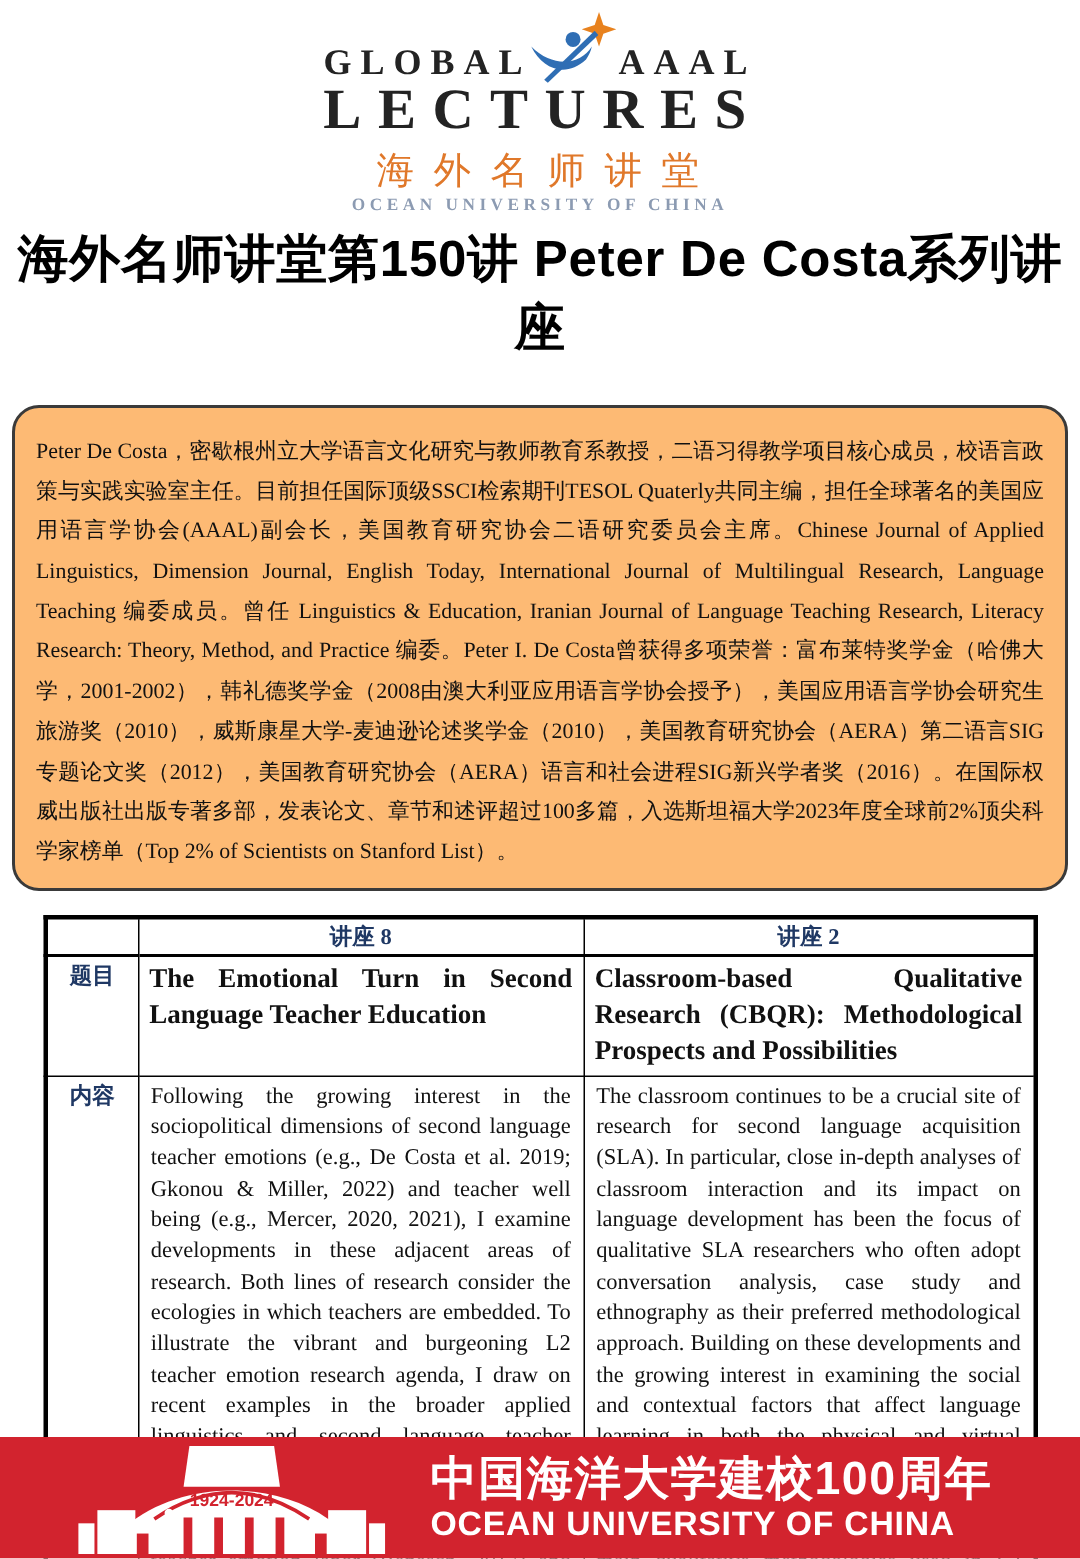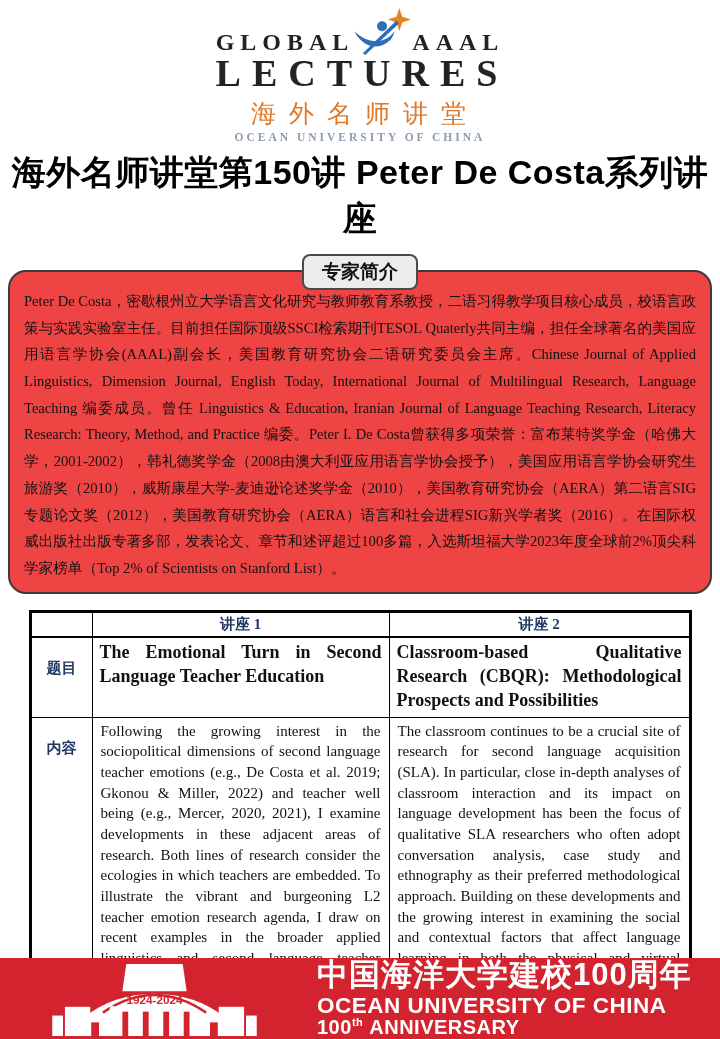--- a/index.html
+++ b/index.html
@@ -22,42 +22,42 @@
 
   
   .page-title { text-align:center; font-size:34px; font-weight:800; color:#000;
                 margin-top:5px; letter-spacing:0.5px; }
   .intro-wrap { position:relative; margin:28px 8px 0; }
   .intro-badge { position:absolute; top:-16px; left:50%; transform:translateX(-50%);
                  background:#ececec; border:2px solid #4a4a4a; border-radius:8px;
                  padding:3px 18px; font-size:19px; font-weight:800; color:#111; z-index:2; }
   .intro-box { border:2px solid #3a3a3a; border-radius:18px; padding:16px 14px 10px;
                font-family:"Liberation Serif", serif; font-size:14.6px; line-height:1.83;
-               text-align:justify; color:#111; background:#ef4444; }
+               text-align:justify; color:#111; background:#fdba74; }
 
   
   table.lectures { border-collapse:collapse; margin:16px auto 0; width:660px;
                    font-family:"Liberation Serif", serif; color:#111; table-layout:fixed; }
   table.lectures td, table.lectures th { border:1px solid #000; }
   table.lectures { border:3px solid #000; }
   tr.hdr th { border-bottom:2.5px solid #000; font-size:15px; font-weight:bold;
               color:#1F3864; padding:2px; }
   td.rowlab { width:62px; text-align:center; vertical-align:top; font-weight:bold;
-              color:#1F3864; font-size:15px; padding-top:21px; }
+              color:#1F3864; font-size:15px; padding-top:3px; }
   td.title-cell { font-weight:bold; font-size:18px; text-align:justify;
                   vertical-align:top; padding:2px 7px 4px; line-height:1.35; }
   td.content-cell { font-size:15px; text-align:justify; vertical-align:top;
                     padding:3px 8px 10px; line-height:1.38; }
   col.c1 { width:297px; } col.c2 { width:301px; } col.c0 { width:62px; }
 
   
   .banner { position:absolute; bottom:0; left:0; width:720px; height:81px;
             background:#D2232E; display:flex; align-items:center; }
   .banner-building { width:205px; height:74px; margin-left:52px; flex:none; }
-  .banner-text { margin-left:60px; color:#fff; line-height:1.04; }
+  .banner-text { margin-left:30px; color:#fff; line-height:1.04; }
   .banner-cn { font-size:31px; font-weight:800; letter-spacing:1px; }
   .banner-en { font-size:22.5px; font-weight:800; letter-spacing:0.5px; margin-top:2px; }
   .banner-ann { font-size:20px; font-weight:800; letter-spacing:0.5px; }
   .banner-ann sup { font-size:11px; }
 </style>
 </head>
 <body>
 
 <div class="logo-block">
   <div class="logo-inner">
@@ -73,34 +73,33 @@
     </div>
     <div class="logo-line2">LECTURES</div>
     <div class="logo-cn">海外名师讲堂</div>
     <div class="logo-univ">OCEAN UNIVERSITY OF CHINA</div>
   </div>
 </div>
 
 <div class="page-title">海外名师讲堂第150讲 Peter De Costa系列讲座</div>
 
 <div class="intro-wrap">
-  <div class="intro-badge">专家简介</div>
   <div class="intro-box">Peter De Costa，密歇根州立大学语言文化研究与教师教育系教授，二语习得教学项目核心成员，校语言政策与实践实验室主任。目前担任国际顶级SSCI检索期刊TESOL Quaterly共同主编，担任全球著名的美国应用语言学协会(AAAL)副会长，美国教育研究协会二语研究委员会主席。Chinese Journal of Applied Linguistics, Dimension Journal, English Today, International Journal of Multilingual Research, Language Teaching 编委成员。曾任 Linguistics &amp; Education, Iranian Journal of Language Teaching Research, Literacy Research: Theory, Method, and Practice 编委。Peter I. De Costa曾获得多项荣誉：富布莱特奖学金（哈佛大学，2001-2002），韩礼德奖学金（2008由澳大利亚应用语言学协会授予），美国应用语言学协会研究生旅游奖（2010），威斯康星大学-麦迪逊论述奖学金（2010），美国教育研究协会（AERA）第二语言SIG专题论文奖（2012），美国教育研究协会（AERA）语言和社会进程SIG新兴学者奖（2016）。在国际权威出版社出版专著多部，发表论文、章节和述评超过100多篇，入选斯坦福大学2023年度全球前2%顶尖科学家榜单（Top 2% of Scientists on Stanford List）。</div>
 </div>
 
 <table class="lectures">
   <colgroup>
       <col class="c0">
       <col class="c1">
       <col class="c2">
     </colgroup>
   <tbody>
       <tr class="hdr">
     <th></th>
-    <th>讲座 1</th>
+    <th>讲座 8</th>
     <th>讲座 2</th>
   </tr>
   <tr>
     <td class="rowlab">题目</td>
     <td class="title-cell">The Emotional Turn in Second Language Teacher Education</td>
     <td class="title-cell">Classroom-based Qualitative Research (CBQR): Methodological Prospects and Possibilities</td>
   </tr>
   <tr>
     <td class="rowlab">内容</td>
     <td class="content-cell">Following the growing interest in the sociopolitical dimensions of second language teacher emotions (e.g., De Costa et al. 2019; Gkonou &amp; Miller, 2022) and teacher well being (e.g., Mercer, 2020, 2021), I examine developments in these adjacent areas of research. Both lines of research consider the ecologies in which teachers are embedded. To illustrate the vibrant and burgeoning L2 teacher emotion research agenda, I draw on recent examples in the broader applied linguistics and second language teacher education (SLTE) research. In particular, explore how the SLTE research landscape can be enriched by a systematic investigation of teacher emotion labor (Benesch, 2017) and feeling rules (Zembylas, 2007), with a view to advocate for language teaching professionals.</td>
@@ -132,17 +131,14 @@
     <rect x="135" y="51" width="6" height="25" fill="#D2232E"></rect>
 
     <rect x="40" y="62" width="8" height="14" fill="#D2232E"></rect>
     <rect x="162" y="62" width="8" height="14" fill="#D2232E"></rect>
 
     <circle cx="62" cy="48" r="3" fill="#fff"></circle>
   </svg>
   <div class="banner-text">
     <div class="banner-cn">中国海洋大学建校100周年</div>
     <div class="banner-en">OCEAN UNIVERSITY OF CHINA</div>
-    <div class="banner-ann">
-      <span>100</span><sup>th</sup><span style="margin-left:6px">ANNIVERSARY</span>
-    </div>
   </div>
 </div>
 
 </body></html>

